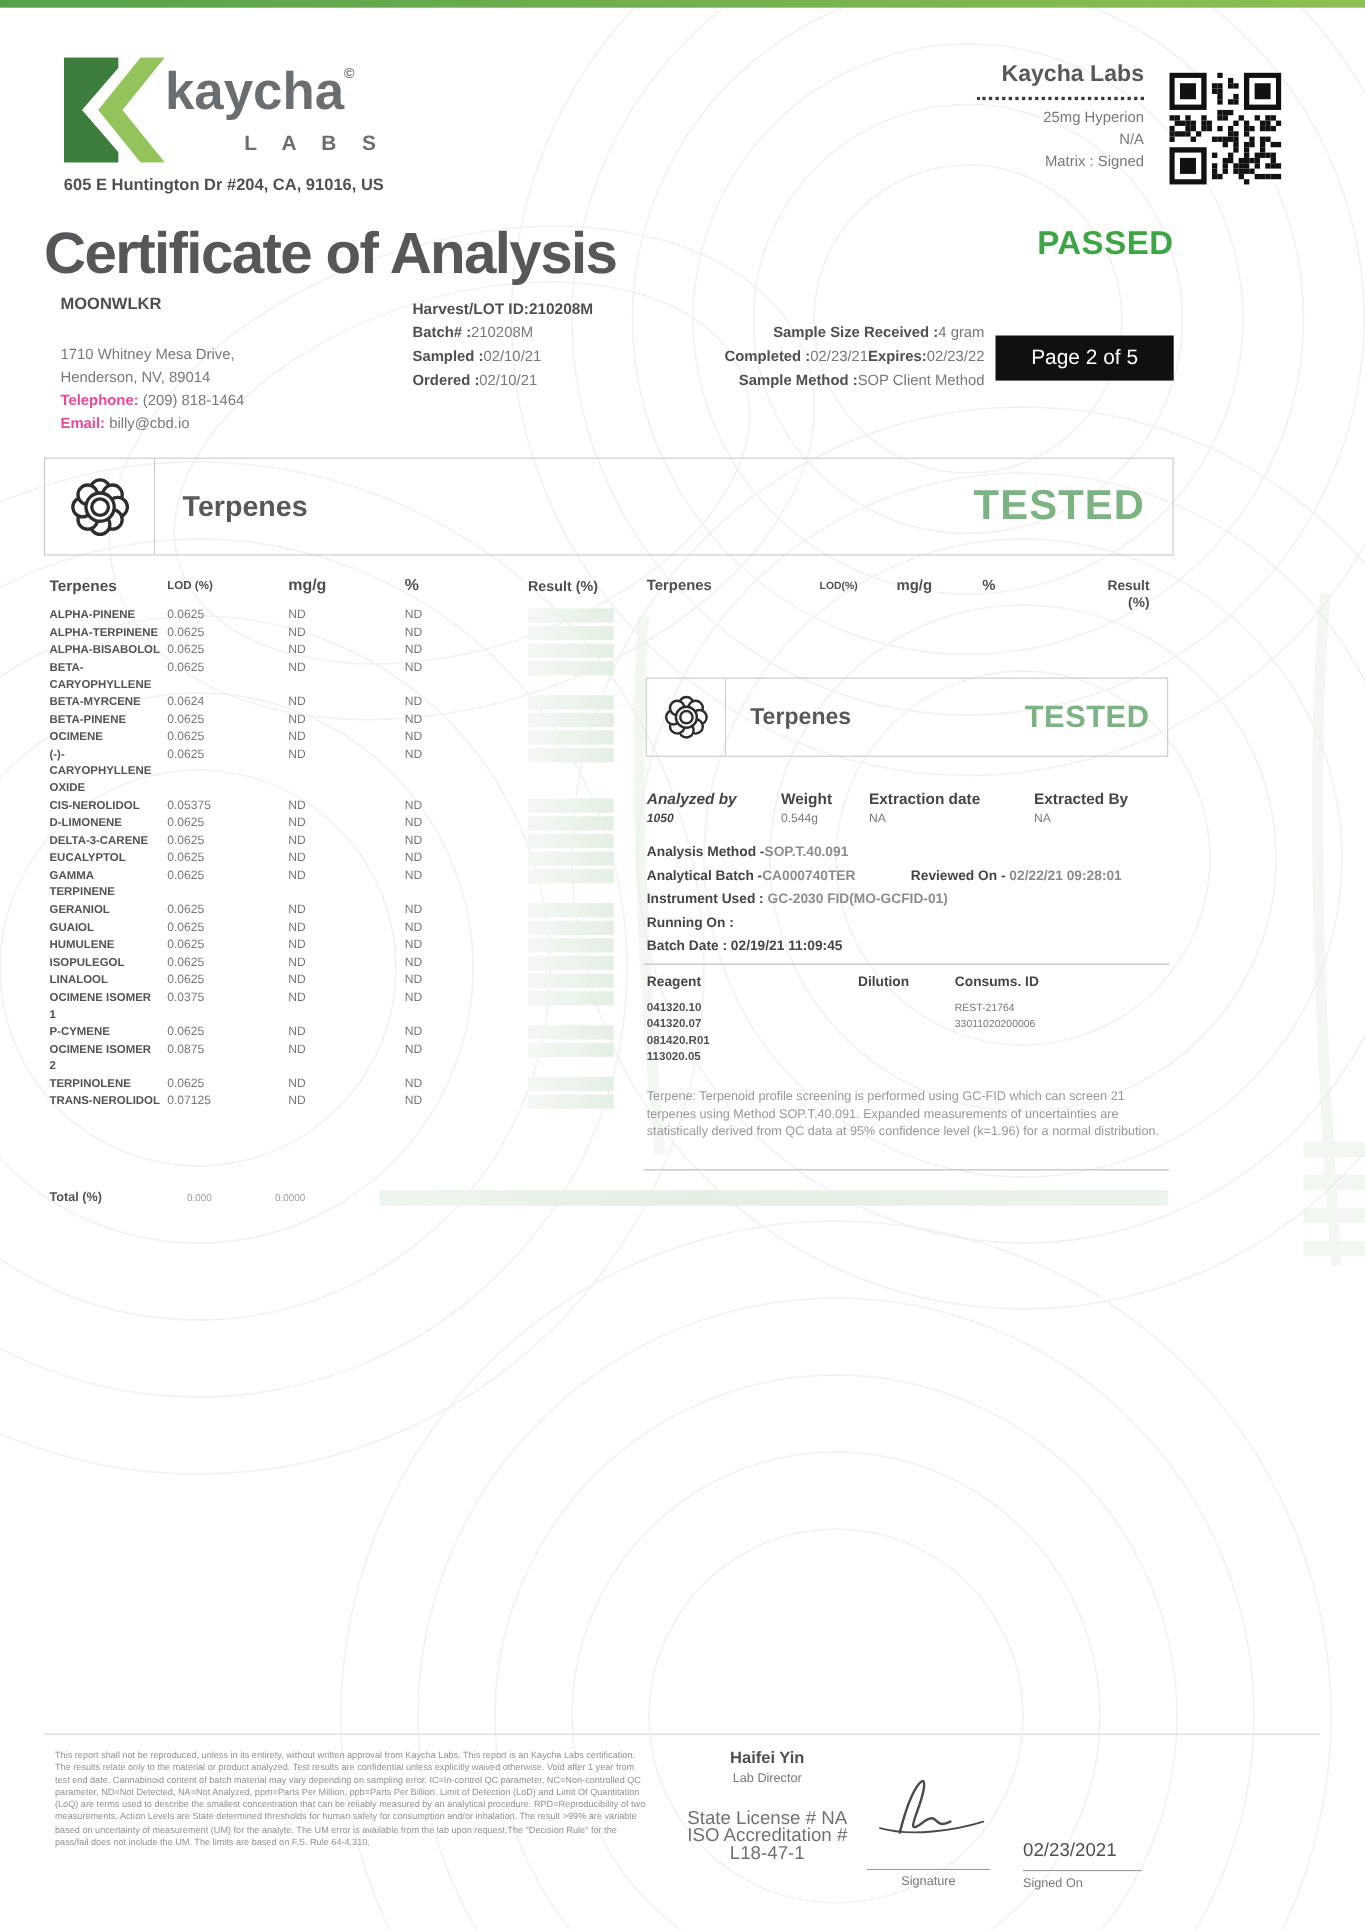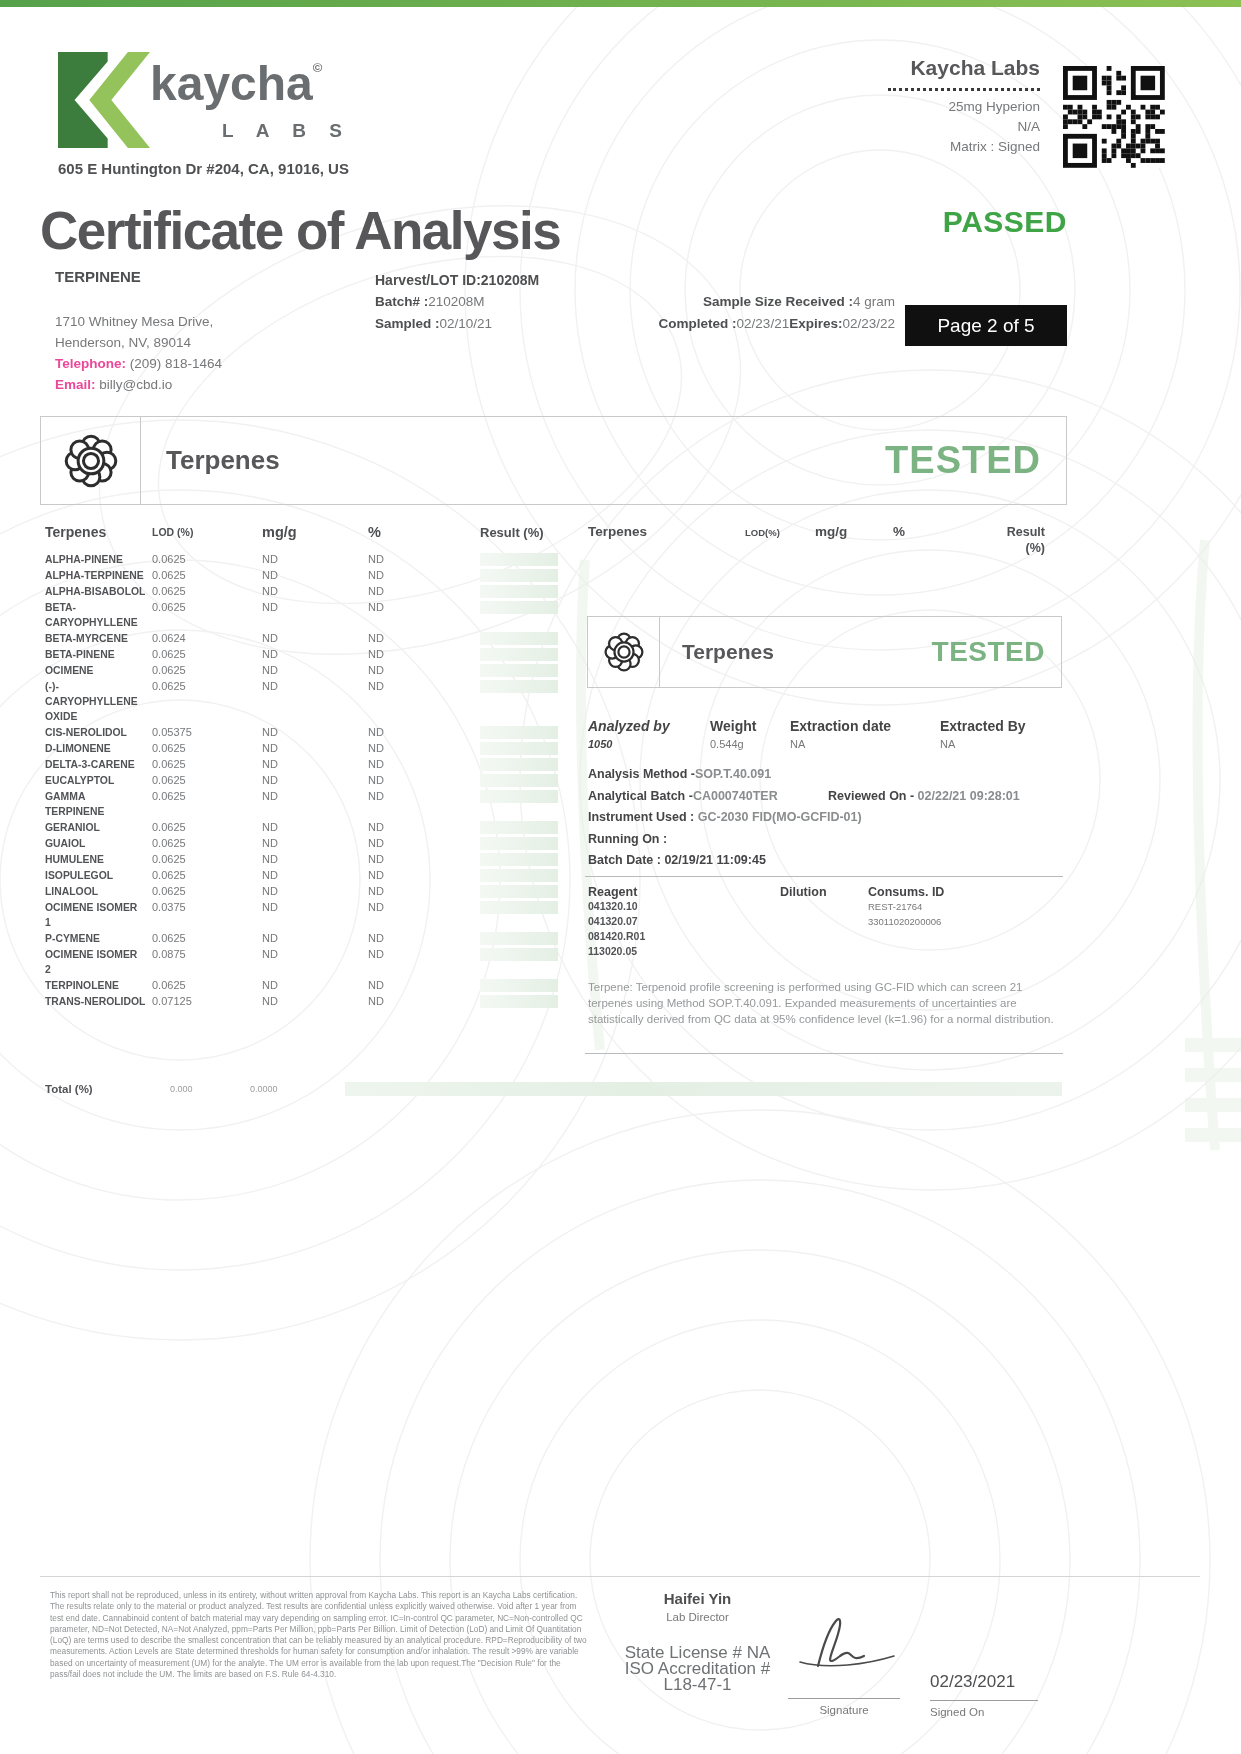--- a/index.html
+++ b/index.html
@@ -102,21 +102,21 @@
   .meth .l{font-weight:bold;color:var(--ink2);}
   .meth .v{font-weight:bold;color:#8a8c8e;}
   .meth .row2{display:flex;}
   .meth .row2 .left{flex:0 0 240px;}
   .hr{border-top:1px solid #b9babc;margin-top:4px;}
   .hr2{border-top:1px solid #b9babc;margin-top:26px;}
   .reag{padding-left:3px;}
   .rg-head{display:flex;margin-top:8px;}
   .rg-c1{flex:0 0 192px;} .rg-c2{flex:0 0 88px;} .rg-c3{flex:1;}
   .rg-lbl{font-size:12.5px;font-weight:bold;color:var(--ink2);}
-  .rg-rows{}
+  .rg-rows{margin-top:10px;}
   .rg-row{display:flex;line-height:15px;}
   .rg-id{font-size:10.5px;font-weight:bold;color:#525356;}
   .rg-cons{font-size:9.5px;color:var(--gray);}
   .note{margin-top:20px;padding-left:3px;font-size:11.5px;line-height:16px;color:#96989a;width:476px;}
   
   .f-hr{left:40px;top:1576px;width:1160px;border-top:1px solid #d5d5d5;}
   .disc{left:50px;top:1590px;width:538px;font-size:8.3px;line-height:11.3px;color:var(--gray2);}
   .director{left:615px;top:1590px;width:165px;text-align:center;}
   .director .nm{font-size:15px;font-weight:bold;color:#4e4f51;}
   .director .tt{font-size:11.5px;color:var(--gray);margin-top:4px;}
@@ -311,36 +311,40 @@
         <rect x="0" y="67.2" width="33.6" height="33.6" fill="#111"></rect>
         <rect x="4.8" y="72" width="24" height="24" fill="#fff"></rect>
         <rect x="9.6" y="76.8" width="14.399999999999999" height="14.399999999999999" fill="#111"></rect>
       </g>
   </svg>
 
   <div class="abs h1 z">Certificate of Analysis</div>
   <div class="abs passed z">PASSED</div>
 
   <div class="abs client z">
-    <div class="nm">TERPINENE</div>
+    <div class="nm">MOONWLKR</div>
     <div class="ln">1710 Whitney Mesa Drive,</div>
     <div class="ln">Henderson, NV, 89014</div>
     <div class="ln"><b>Telephone:</b> <span>(209) 818-1464</span></div>
     <div class="ln"><b>Email:</b> <span>billy@cbd.io</span></div>
   </div>
 
   <div class="abs sample z">
     <div class="big"><span>Harvest/LOT ID:</span><span>210208M</span></div>
     <div class="srow">
       <div class="scol1"><span class="lbl">Batch# :</span><span class="val">210208M</span></div>
       <div><span class="lbl">Sample Size Received :</span><span class="val">4 gram</span></div>
     </div>
     <div class="srow">
       <div class="scol1"><span class="lbl">Sampled :</span><span class="val">02/10/21</span></div>
       <div><span class="lbl">Completed :</span><span class="val">02/23/21</span><span class="lbl">Expires:</span><span class="val">02/23/22</span></div>
+    </div>
+    <div class="srow">
+      <div class="scol1"><span class="lbl">Ordered :</span><span class="val">02/10/21</span></div>
+      <div><span class="lbl">Sample Method :</span><span class="val">SOP Client Method</span></div>
     </div>
   </div>
 
   <div class="abs pagebox z">Page 2 of 5</div>
 
   <div class="abs banner z">
     <div class="icell">
       <svg class="flower" width="62" height="62" viewBox="0 0 70 70">
         <g fill="#fff" stroke="#2d2d2d" stroke-width="3.4">
           <circle cx="35" cy="17" r="10"></circle>

